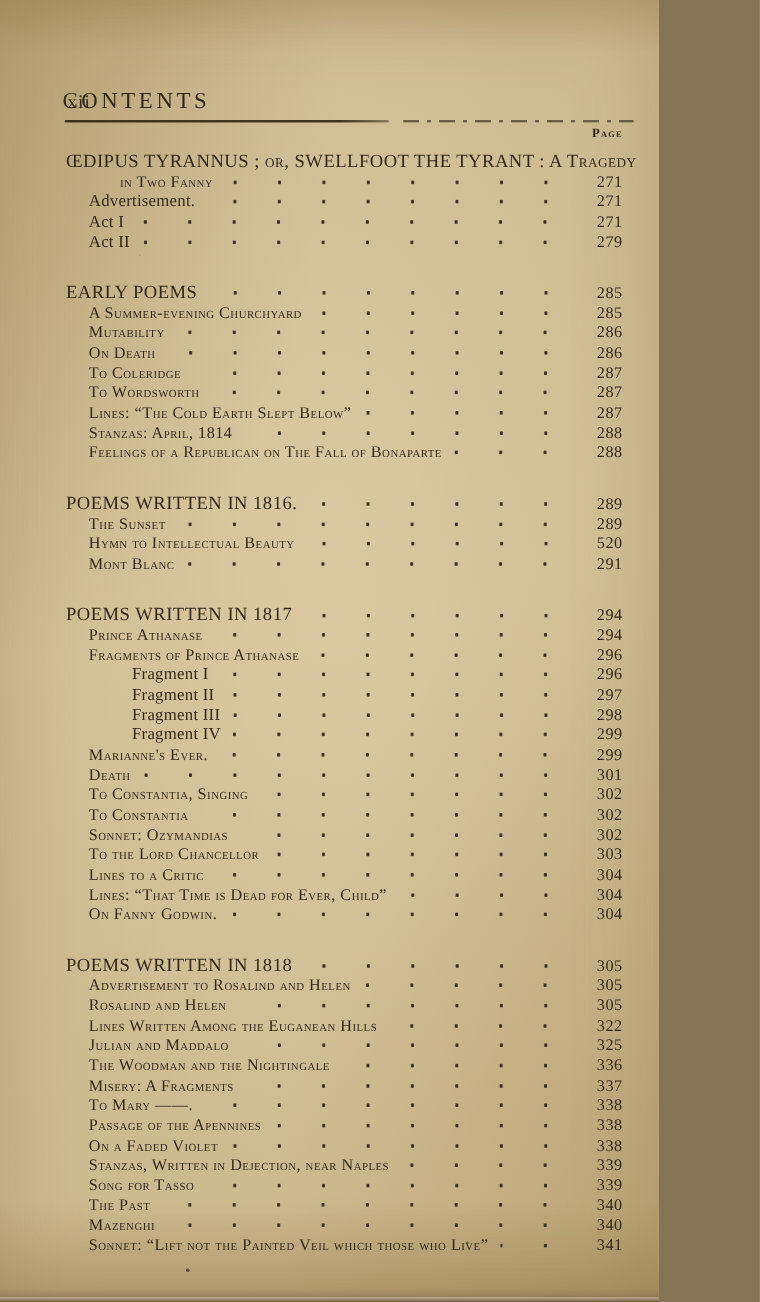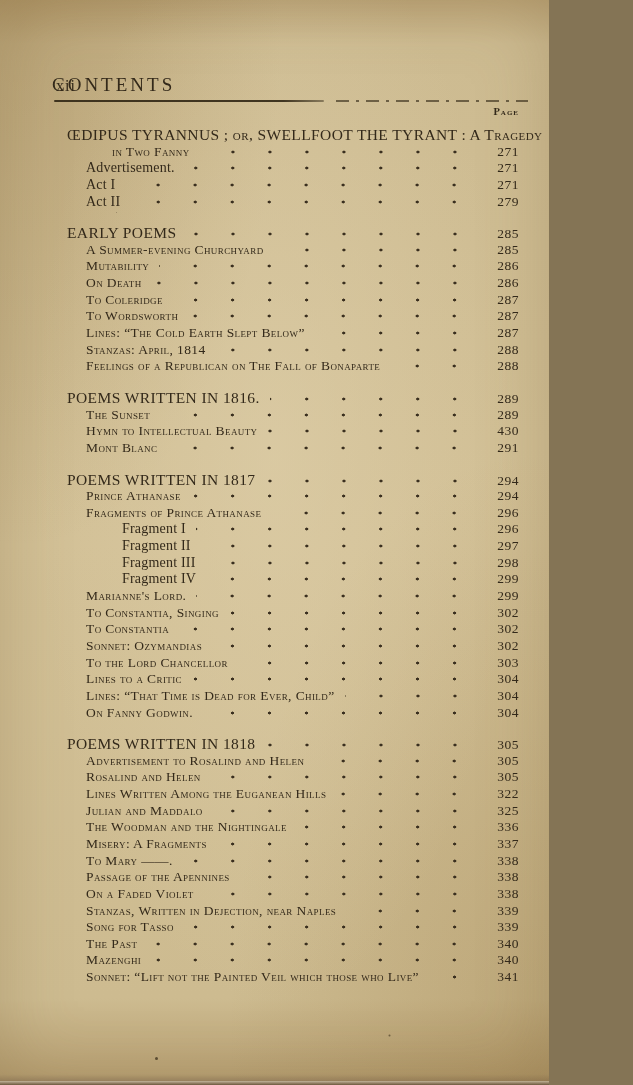--- a/index.html
+++ b/index.html
@@ -30,22 +30,22 @@
   .header-title { position:absolute; left:52px; right:10px; top:74px; 
     font-size:19px; letter-spacing:3px; font-weight:500; }
   .header-rule { position:absolute; left:54px; right:21px; top:99px; height:3px; display:flex; align-items:center; }
   .rule-solid { width:57%; height:2px; background:linear-gradient(90deg, rgba(48,38,20,.9) 0 85%, rgba(48,38,20,.45)); border-radius:1px; }
   .rule-dashed { flex:1; height:2px; margin-left:2.5%;
     background:repeating-linear-gradient(90deg, rgba(48,38,20,.62) 0 13px, rgba(48,38,20,0) 13px 20px, rgba(48,38,20,.62) 20px 23px, rgba(48,38,20,0) 23px 30px); }
   .page-col-label { position:absolute; right:30px; top:106px; font-size:10.5px; letter-spacing:1px;
     font-variant:small-caps; font-weight:bold;margin-left:24px; }
 
   
-  .toc { position:absolute; left:67px; right:30px; top:121px; }
-  .toc-section { margin-top:15px; }
+  .toc { position:absolute; left:55px; right:30px; top:121px; }
+  .toc-section { margin-top:26px; }
   .toc-section:first-child { margin-top:6px; }
   .toc-row { display:flex; align-items:baseline; height:16.65px; line-height:16.65px; white-space:nowrap; }
   .entry-label { flex:0 0 auto; }
   .style-title .entry-label { font-size:15.5px; letter-spacing:.4px; font-variant:small-caps; }
   .style-sc .entry-label { font-size:13.5px; letter-spacing:.4px; font-variant:small-caps; }
   .style-plain .entry-label { font-size:14px; letter-spacing:.2px; }
   .ind-0 { padding-left:0; }
   .ind-1 { padding-left:19px; }
   .ind-2 { padding-left:45px; }
   .ind-3 { padding-left:55px; }
@@ -151,21 +151,21 @@
           <span class="entry-page">289</span>
         </div>
         <div class="toc-row ind-1 style-sc">
           <span class="entry-label">The Sunset</span>
           <span class="leader"></span>
           <span class="entry-page">289</span>
         </div>
         <div class="toc-row ind-1 style-sc">
           <span class="entry-label">Hymn to Intellectual Beauty</span>
           <span class="leader"></span>
-          <span class="entry-page">430</span>
+          <span class="entry-page">520</span>
         </div>
         <div class="toc-row ind-1 style-sc">
           <span class="entry-label">Mont Blanc</span>
           <span class="leader"></span>
           <span class="entry-page">291</span>
         </div>
       </div>
       <div class="toc-section">
         <div class="toc-row ind-0 style-title">
           <span class="entry-label">POEMS WRITTEN IN 1817</span>
@@ -196,23 +196,28 @@
           <span class="entry-label">Fragment III</span>
           <span class="leader"></span>
           <span class="entry-page">298</span>
         </div>
         <div class="toc-row ind-3 style-plain">
           <span class="entry-label">Fragment IV</span>
           <span class="leader"></span>
           <span class="entry-page">299</span>
         </div>
         <div class="toc-row ind-1 style-sc">
-          <span class="entry-label">Marianne's Lord.</span>
+          <span class="entry-label">Marianne's Ever.</span>
           <span class="leader"></span>
           <span class="entry-page">299</span>
+        </div>
+        <div class="toc-row ind-1 style-sc">
+          <span class="entry-label">Death</span>
+          <span class="leader"></span>
+          <span class="entry-page">301</span>
         </div>
         <div class="toc-row ind-1 style-sc">
           <span class="entry-label">To Constantia, Singing</span>
           <span class="leader"></span>
           <span class="entry-page">302</span>
         </div>
         <div class="toc-row ind-1 style-sc">
           <span class="entry-label">To Constantia</span>
           <span class="leader"></span>
           <span class="entry-page">302</span>

